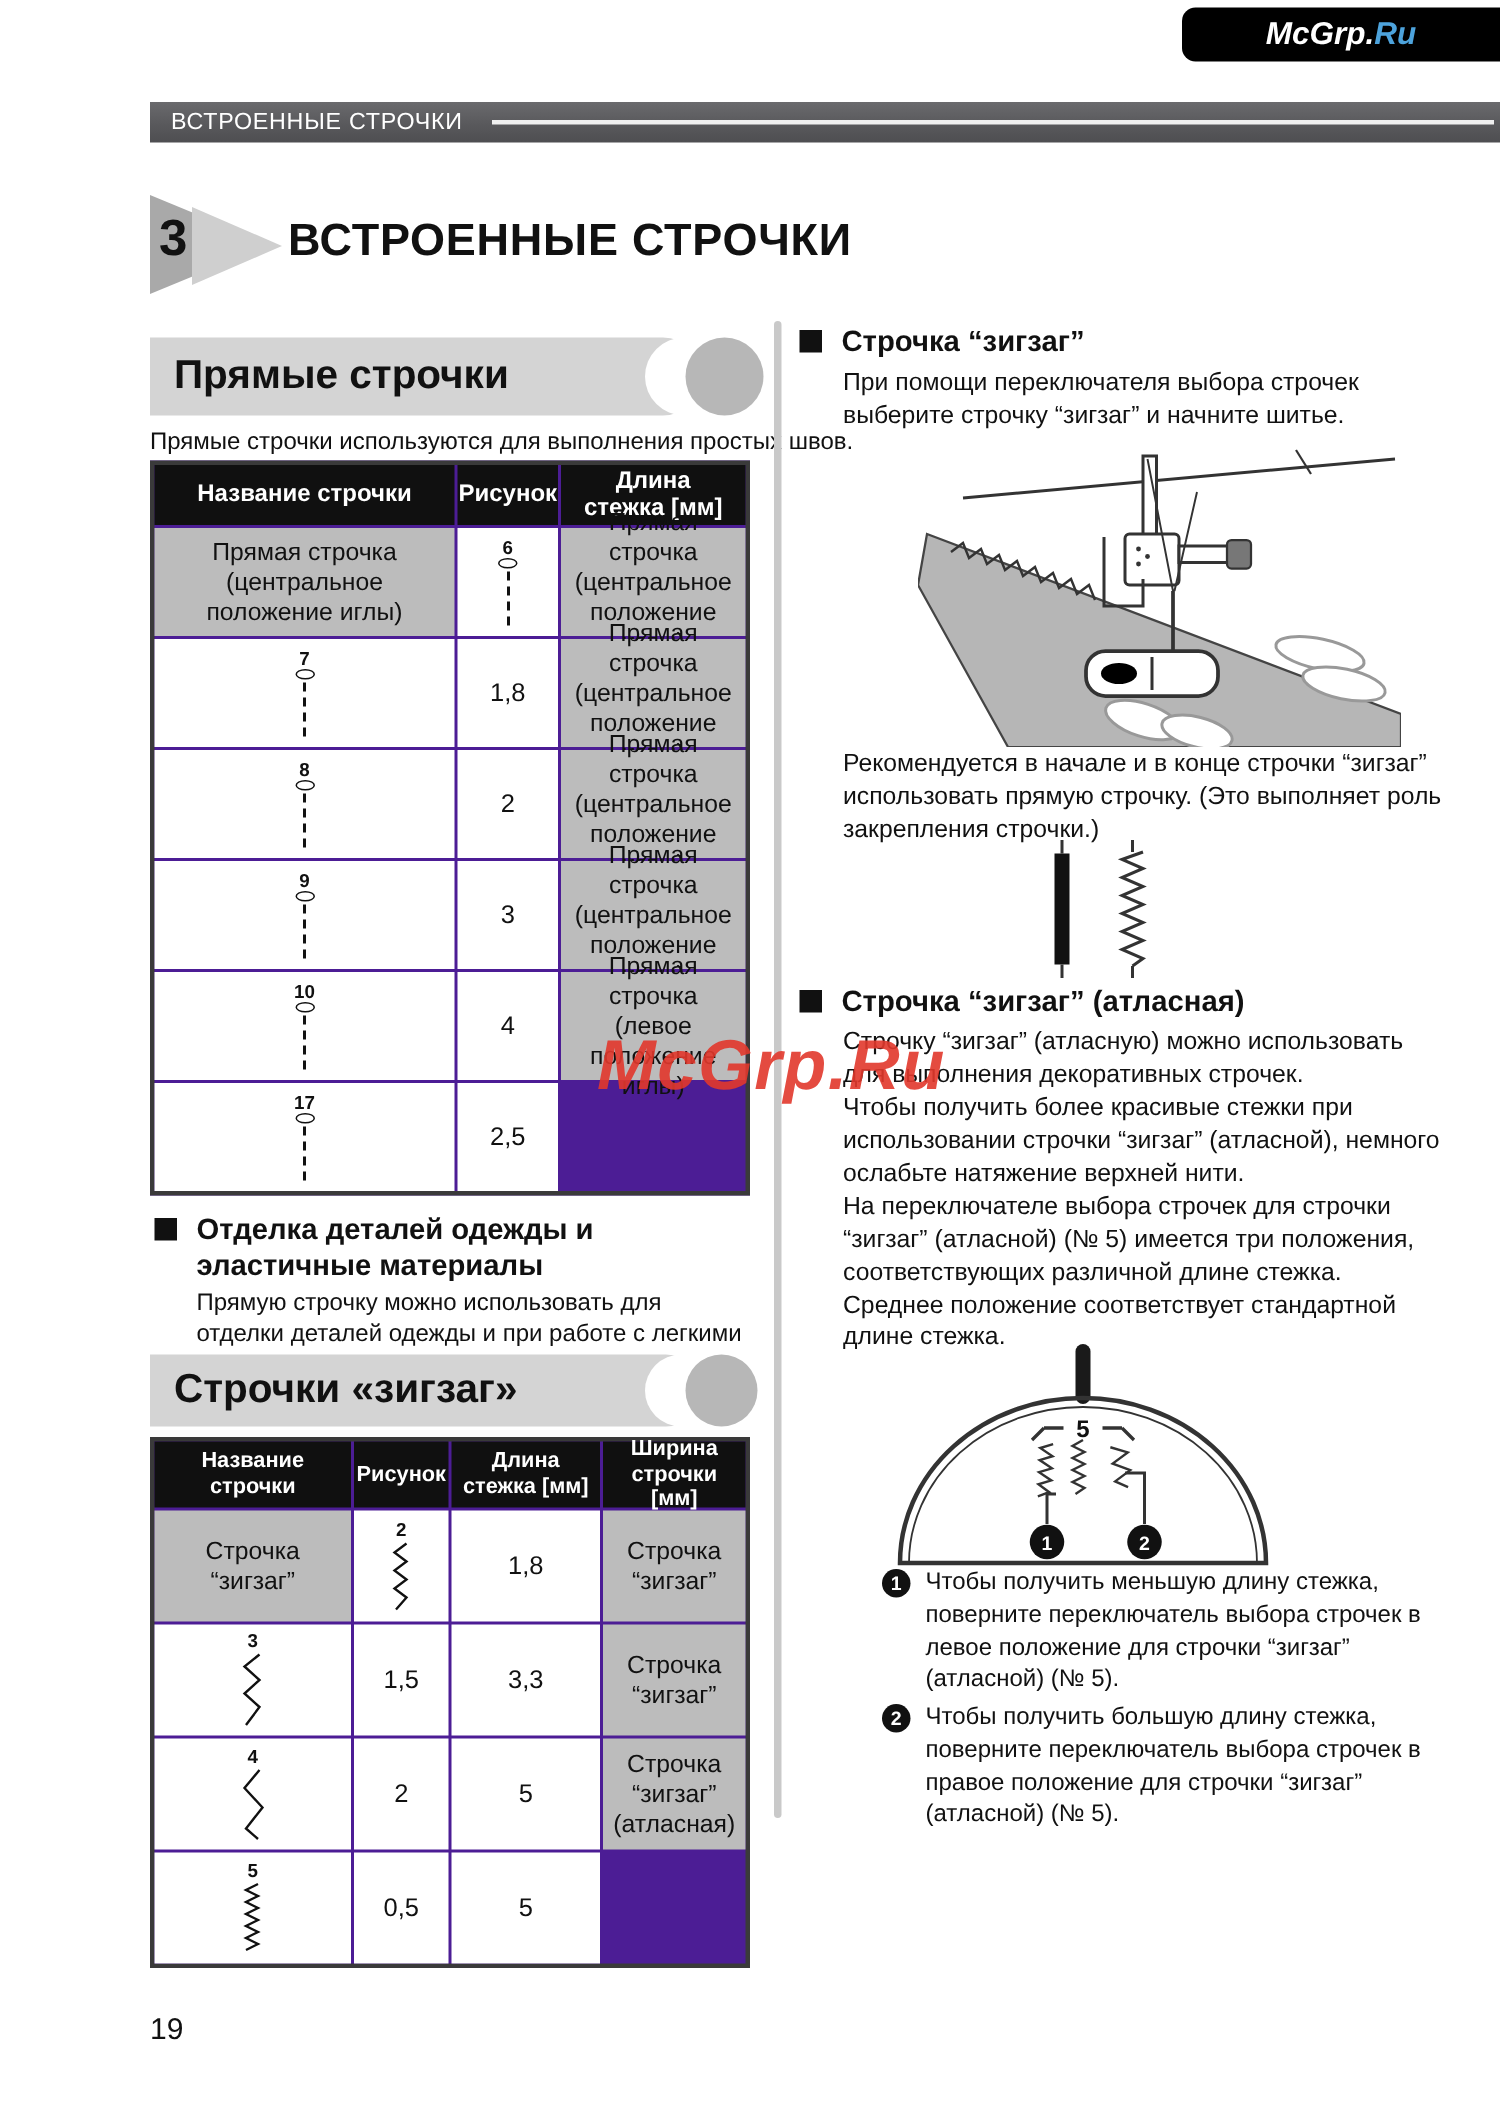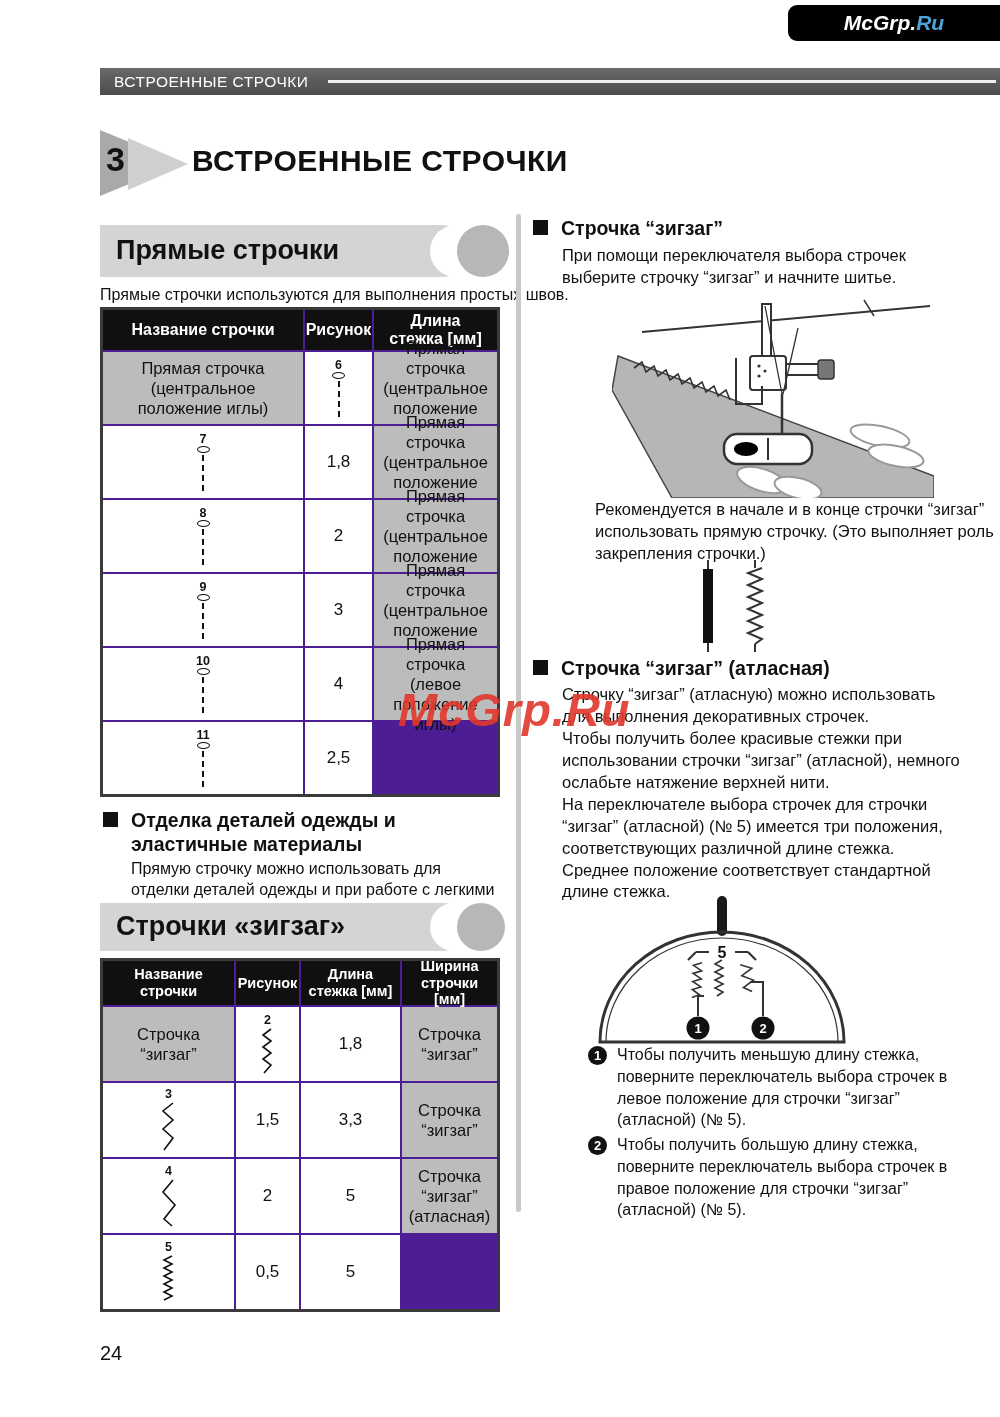--- a/index.html
+++ b/index.html
@@ -140,21 +140,21 @@
   <div class="cell nm">Прямая строчка (центральное положение иглы)</div>
   <div class="cell icon-cell">
     <span class="icon-num">10</span>
     <span class="icon-oval"></span>
     <span class="icon-dash"></span>
   </div>
   <div class="cell val">4</div>
 
   <div class="cell nm">Прямая строчка (левое положение иглы)</div>
   <div class="cell icon-cell">
-    <span class="icon-num">11</span>
+    <span class="icon-num">17</span>
     <span class="icon-oval"></span>
     <span class="icon-dash"></span>
   </div>
   <div class="cell val">2,5</div>
 </div>
 
 <div class="h2" style="left:103px;top:808px;width:360px;">
   <span class="bullet"></span>
   <span class="h2-text" style="max-width:310px;">Отделка деталей одежды и эластичные материалы</span>
 </div>
@@ -206,21 +206,21 @@
   <div class="cell icon-cell">
     <span class="icon-num">5</span>
     <svg class="zzsvg" width="15" height="48">
         <polyline points="11,1 3,5 11,9 3,13 11,17 3,21 11,25 3,29 11,33 3,37 11,41 3,45"></polyline>
       </svg>
   </div>
   <div class="cell val">0,5</div>
   <div class="cell val">5</div>
 </div>
 
-<div class="pagenum">24</div>
+<div class="pagenum">19</div>
 
 <div class="divider"></div>
 
 <div class="h2" style="left:533px;top:216px;width:420px;">
   <span class="bullet"></span>
   <span class="h2-text">Строчка “зигзаг”</span>
 </div>
 <div class="txt" style="left:562px;top:245px;width:400px;">При помощи переключателя выбора строчек выберите строчку “зигзаг” и начните шитье.</div>
 
 <svg class="illu" style="left:612px;top:298px;" width="322" height="200" viewBox="0 0 322 200">
@@ -240,21 +240,21 @@
   <rect x="174" y="66" width="34" height="11" fill="#fff" stroke="#333" stroke-width="2"></rect>
   <rect x="206" y="62" width="16" height="19" rx="3" fill="#777" stroke="#333" stroke-width="1.5"></rect>
   <path d="M153,8 L170,96 M186,30 L171,96" stroke-width="1.3"></path>
   <path d="M170,96 L170,138" stroke-width="2.5"></path>
   <path d="M124,60 v46 h26 v-18" stroke-width="2"></path>
   <rect x="112" y="136" width="88" height="30" rx="13" fill="#fff" stroke="#333" stroke-width="2.5"></rect>
   <path d="M156,140 v22" stroke-width="2"></path>
   <ellipse cx="134" cy="151" rx="12" ry="7" stroke-width="1.5"></ellipse>
 </svg>
 
-<div class="txt" style="left:562px;top:499px;width:405px;margin-left:33px;">Рекомендуется в начале и в конце строчки “зигзаг” использовать прямую строчку. (Это выполняет роль закрепления строчки.)</div>
+<div class="txt" style="left:562px;top:499px;width:405px;">Рекомендуется в начале и в конце строчки “зигзаг” использовать прямую строчку. (Это выполняет роль закрепления строчки.)</div>
 
 <svg class="illu" style="left:700px;top:560px;" width="16" height="92">
   <line x1="8" y1="0" x2="8" y2="9" stroke="#111" stroke-width="2"></line>
   <rect x="3" y="9" width="10" height="74" fill="#111"></rect>
   <line x1="8" y1="83" x2="8" y2="92" stroke="#111" stroke-width="2"></line>
 </svg>
 <svg class="illu" style="left:744px;top:560px;" width="22" height="92">
   <line x1="11" y1="0" x2="11" y2="8" stroke="#111" stroke-width="2"></line>
   <polyline points="18,8 4,13 18,19 4,25 18,31 4,37 18,43 4,49 18,55 4,61 18,67 4,73 18,79 11,84" stroke="#111" stroke-width="2" fill="none"></polyline>
   <line x1="11" y1="84" x2="11" y2="92" stroke="#111" stroke-width="2"></line>

